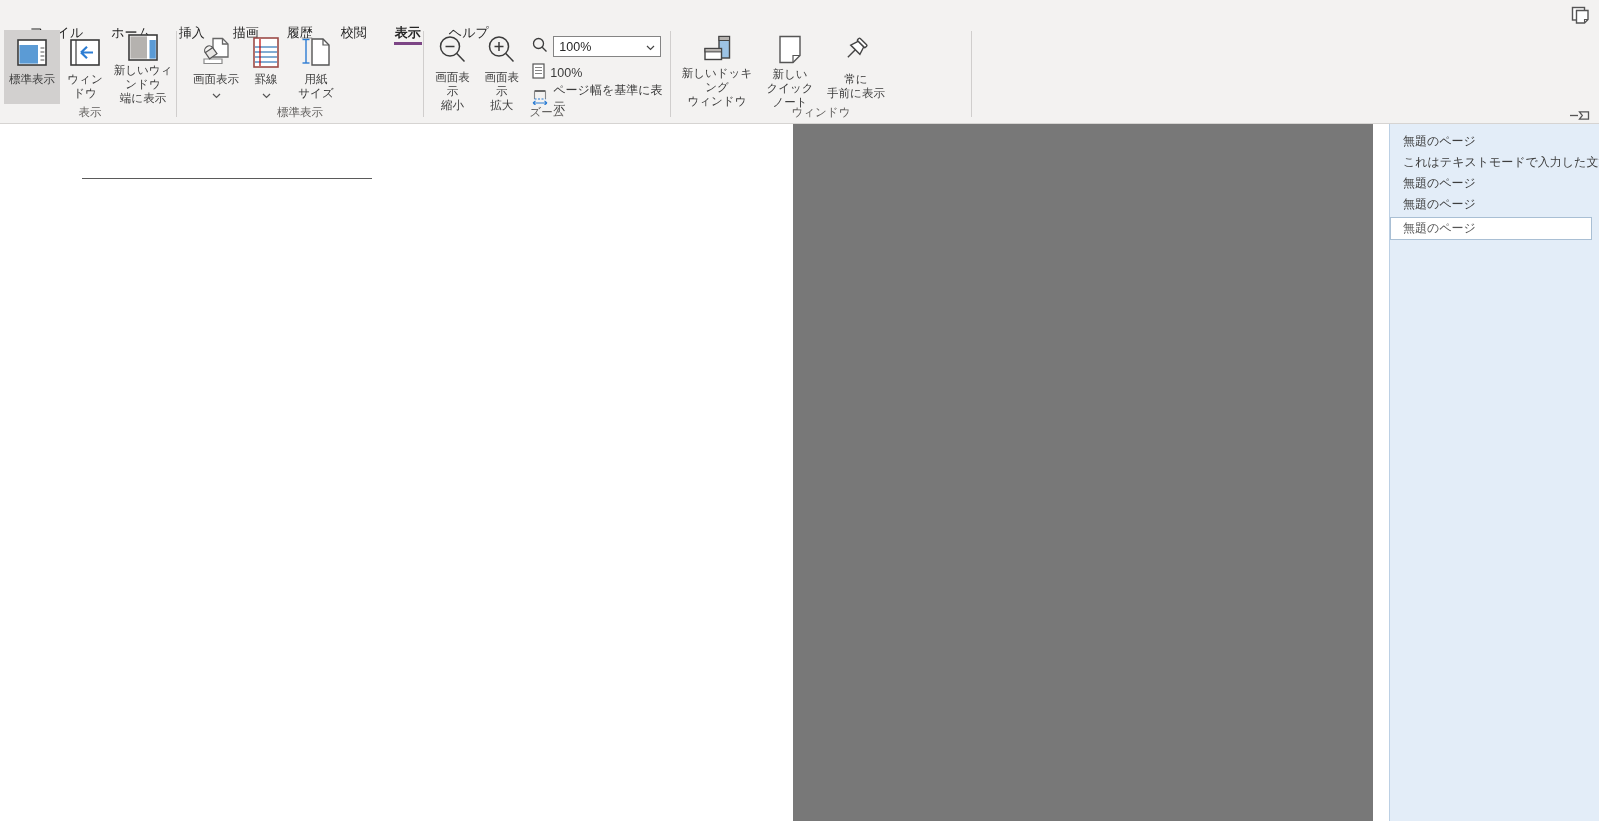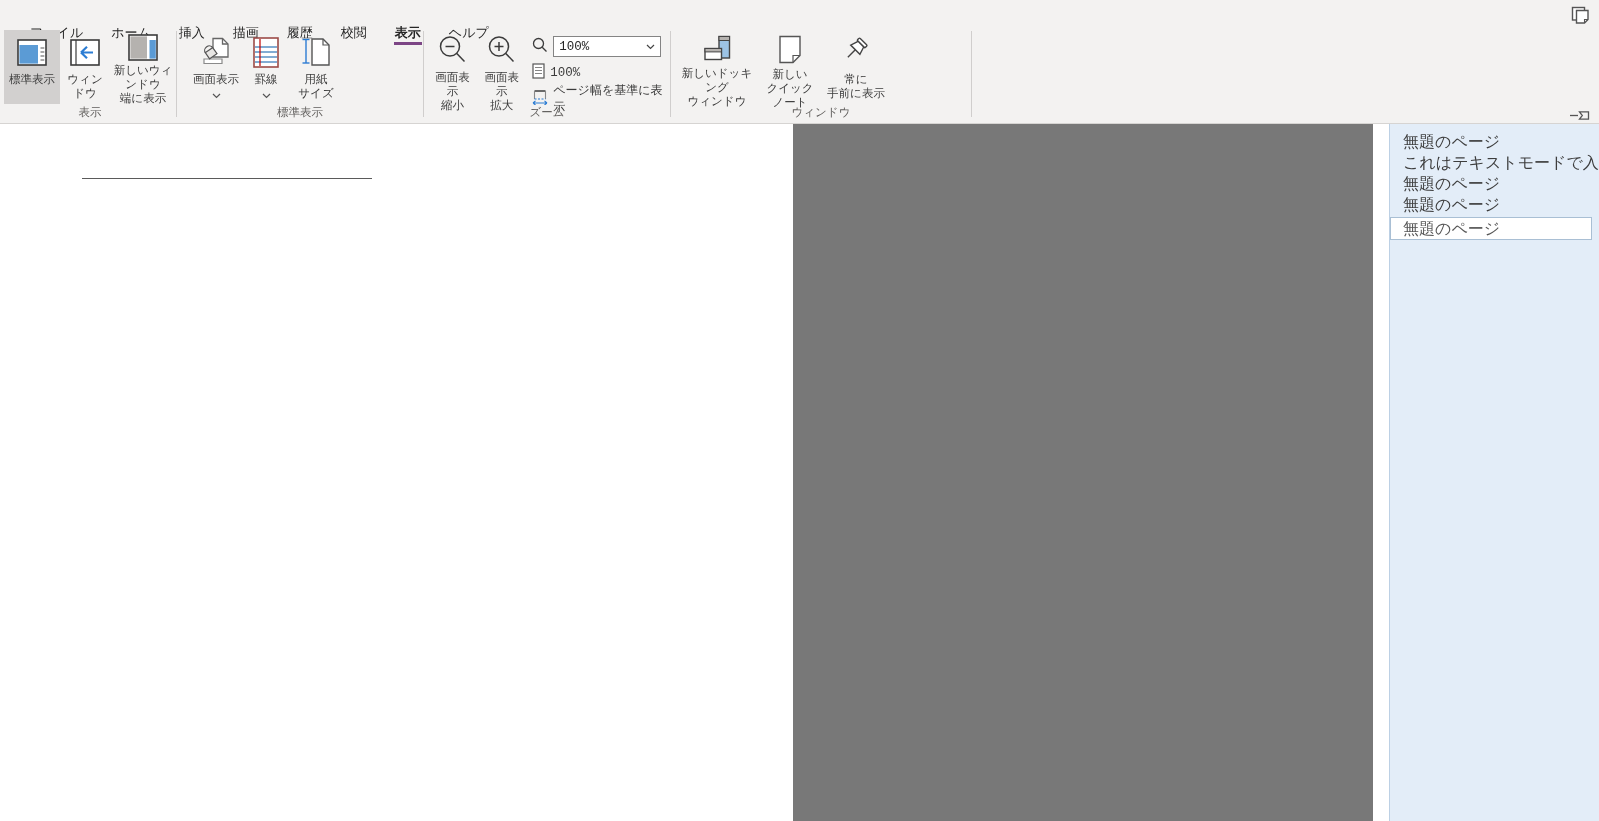--- a/index.html
+++ b/index.html
@@ -35,34 +35,34 @@
     height:74px; cursor:default; }
   .rbtn.selected { background:#d2d0cf; }
   .ricon { height:36px; display:flex; align-items:center; justify-content:center;
     margin-bottom:2px; }
   .chev { margin-top:2px; }
 
   .w56{width:56px}.w50{width:50px}.w66{width:66px}.w62{width:62px}.w38{width:38px}
   .w78{width:78px}.w52{width:52px}.w74{width:74px}.w80{width:80px}.wq{width:66px}
 
   .zoomcol { display:flex; flex-direction:column; padding:6px 4px 0 6px; gap:5px; }
-  .zrow { display:flex; align-items:center; gap:5px; height:21px; font-size:12px; color:#3b3b3b;font-family:Liberation Mono, monospace; }
+  .zrow { display:flex; align-items:center; gap:5px; height:21px; font-size:12px; color:#3b3b3b; }
   .zoom-combo { width:108px; height:21px; border:1px solid #848484; background:#fff;
     display:flex; align-items:center; justify-content:space-between;
     padding:0 5px; font-size:12.5px; color:#262626; cursor:default; }
 
   
   .page-area { position:absolute; top:124px; left:0; width:793px; height:697px; background:#ffffff; }
   .title-underline { position:absolute; left:82px; top:54px; width:290px; height:1px; background:#5a5a5a; }
   .gray-area { position:absolute; top:124px; left:793px; width:580px; height:697px; background:#787878; }
 
   
   .sidebar { position:absolute; top:124px; left:1389px; width:210px; height:697px;
     background:#e3edf8; border-left:1px solid #bcd0e4; padding-top:7px; }
-  .page-item { height:21px; line-height:21px; padding-left:13px; font-size:16px;
+  .page-item { height:21px; line-height:21px; padding-left:13px; font-size:12px;
     color:#3d3d3d; white-space:nowrap; overflow:hidden; cursor:default; }
   .page-item.selected { height:23px; line-height:21px; margin-top:2px; margin-right:7px;
     margin-left:0; background:#ffffff; border:1px solid #a9bfd4; padding-left:12px; color:#555; }
 
   .corner-icon { position:absolute; cursor:default; }
   .pages-icon-pos { top:6px; left:1570px; }
   .unpin-pos { top:108px; left:1570px; }
 </style>
 </head>
 <body>

